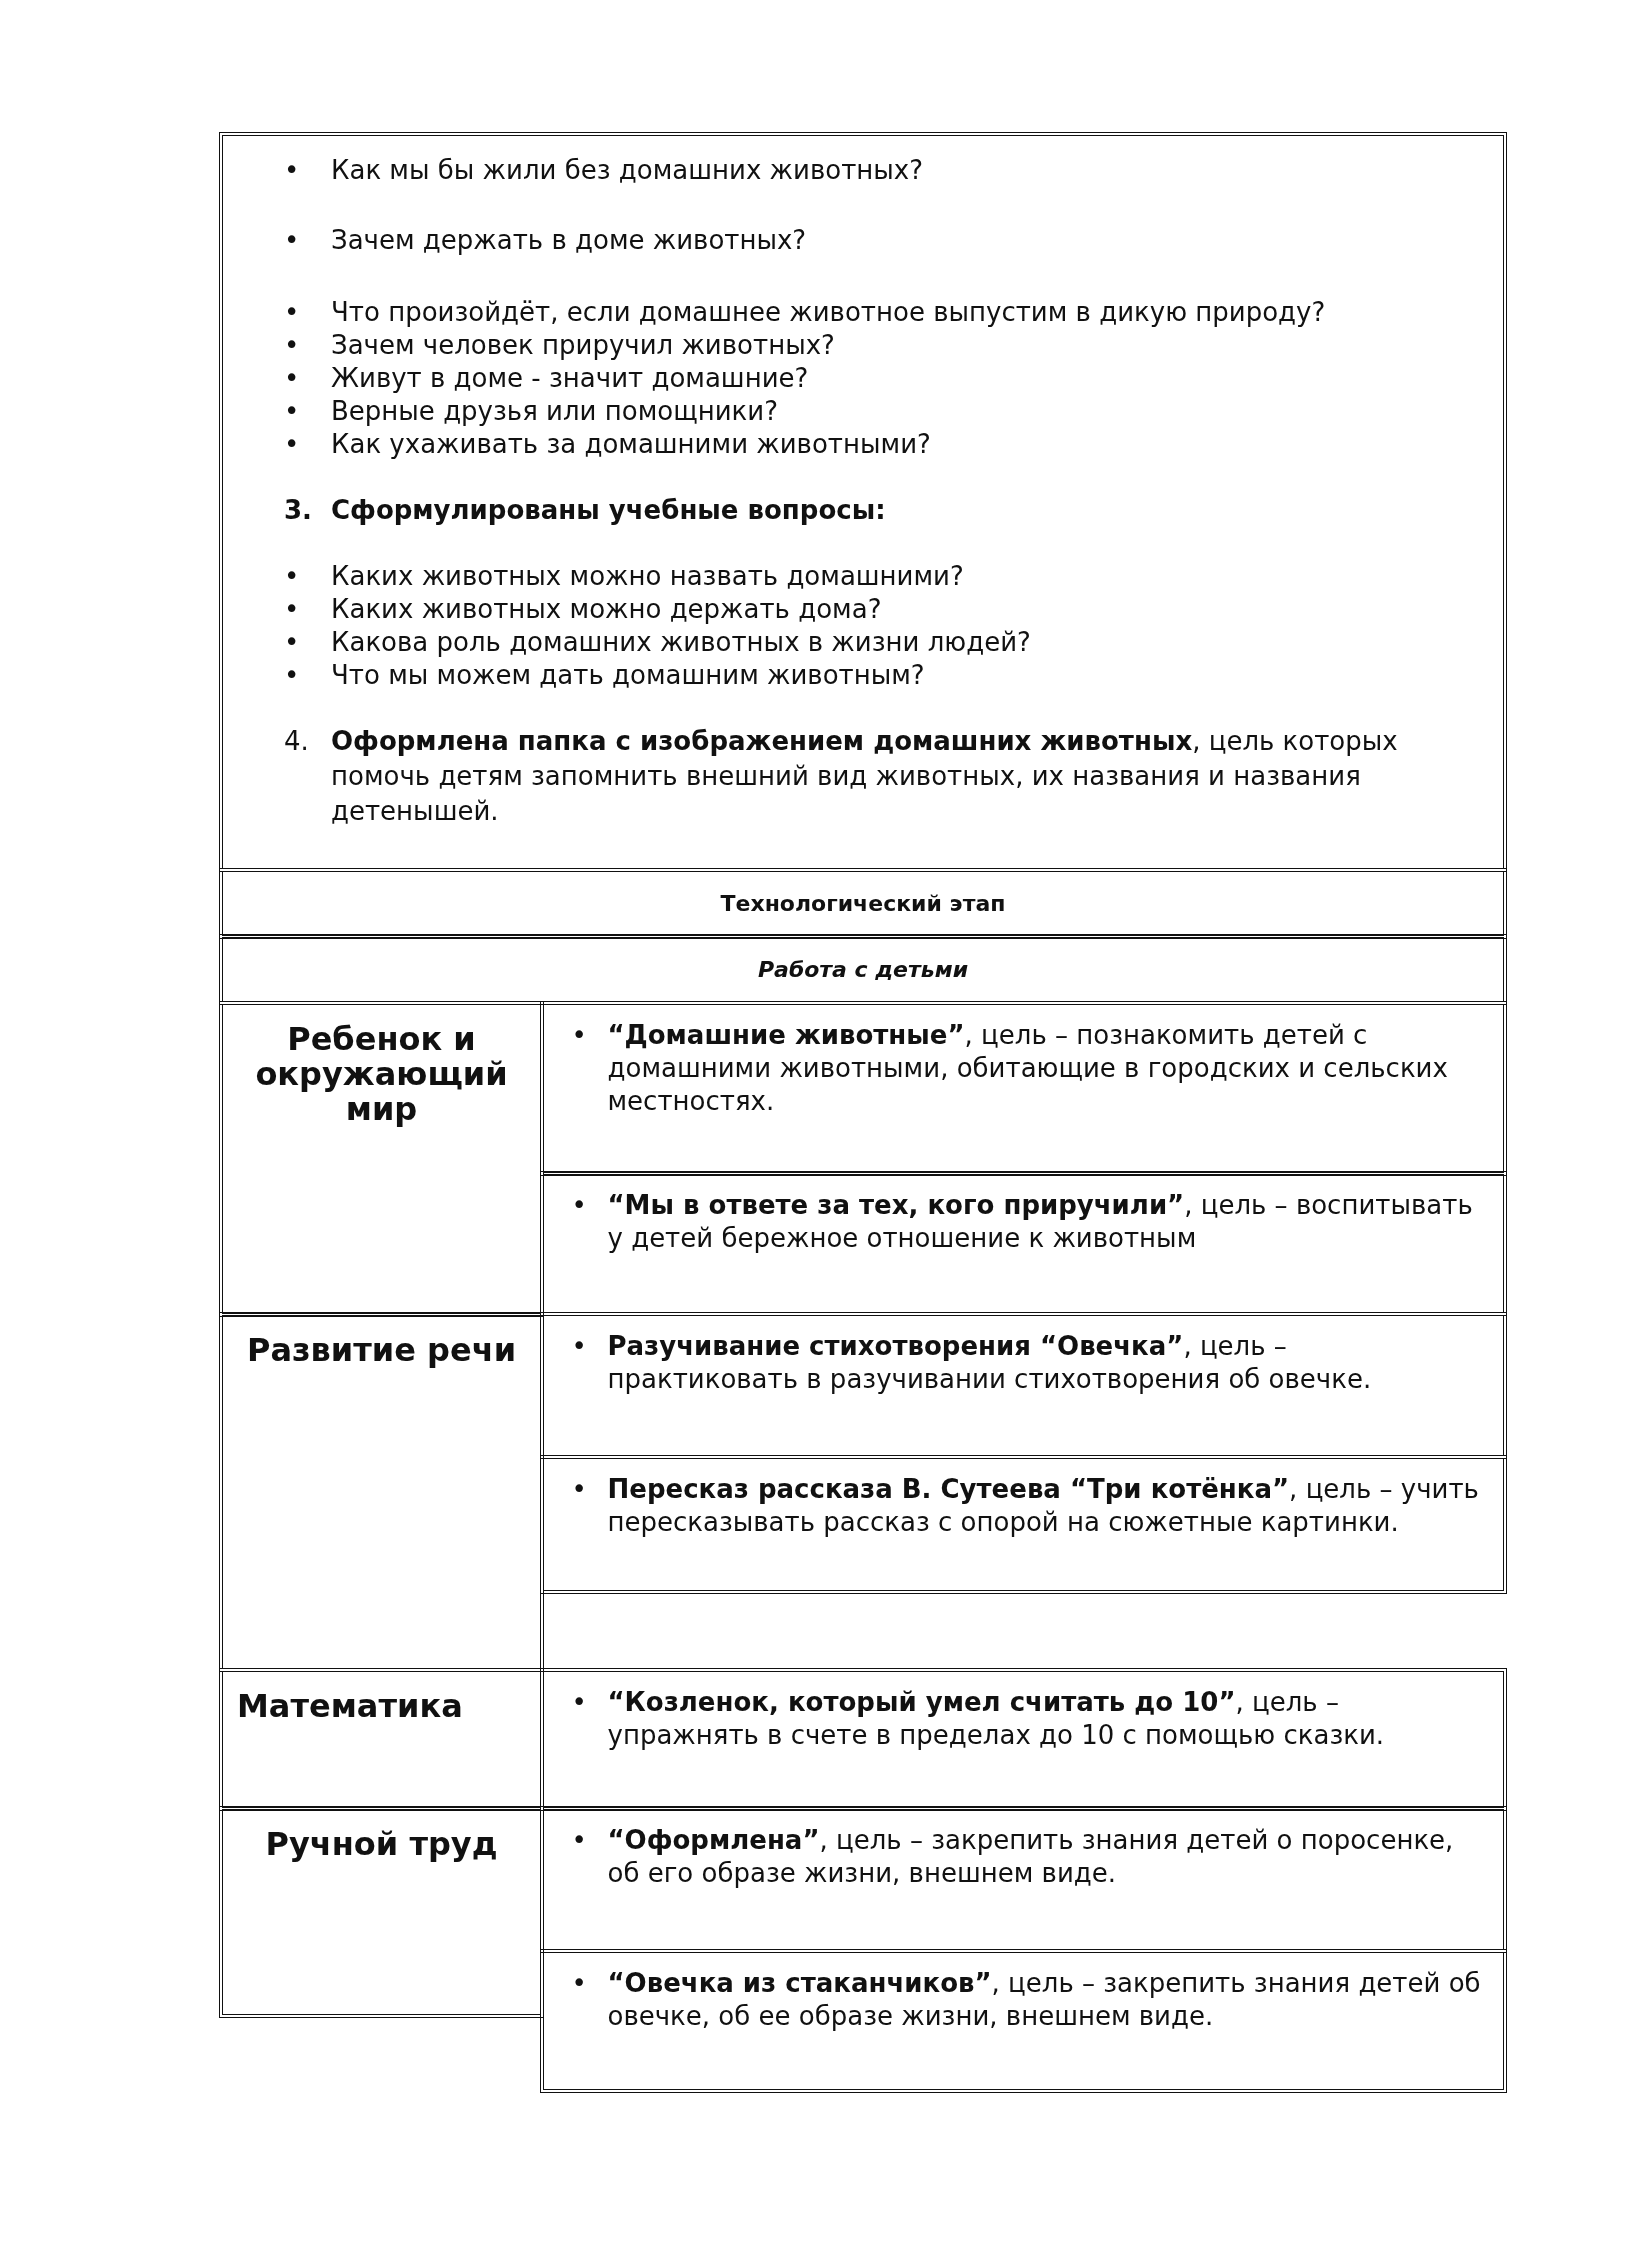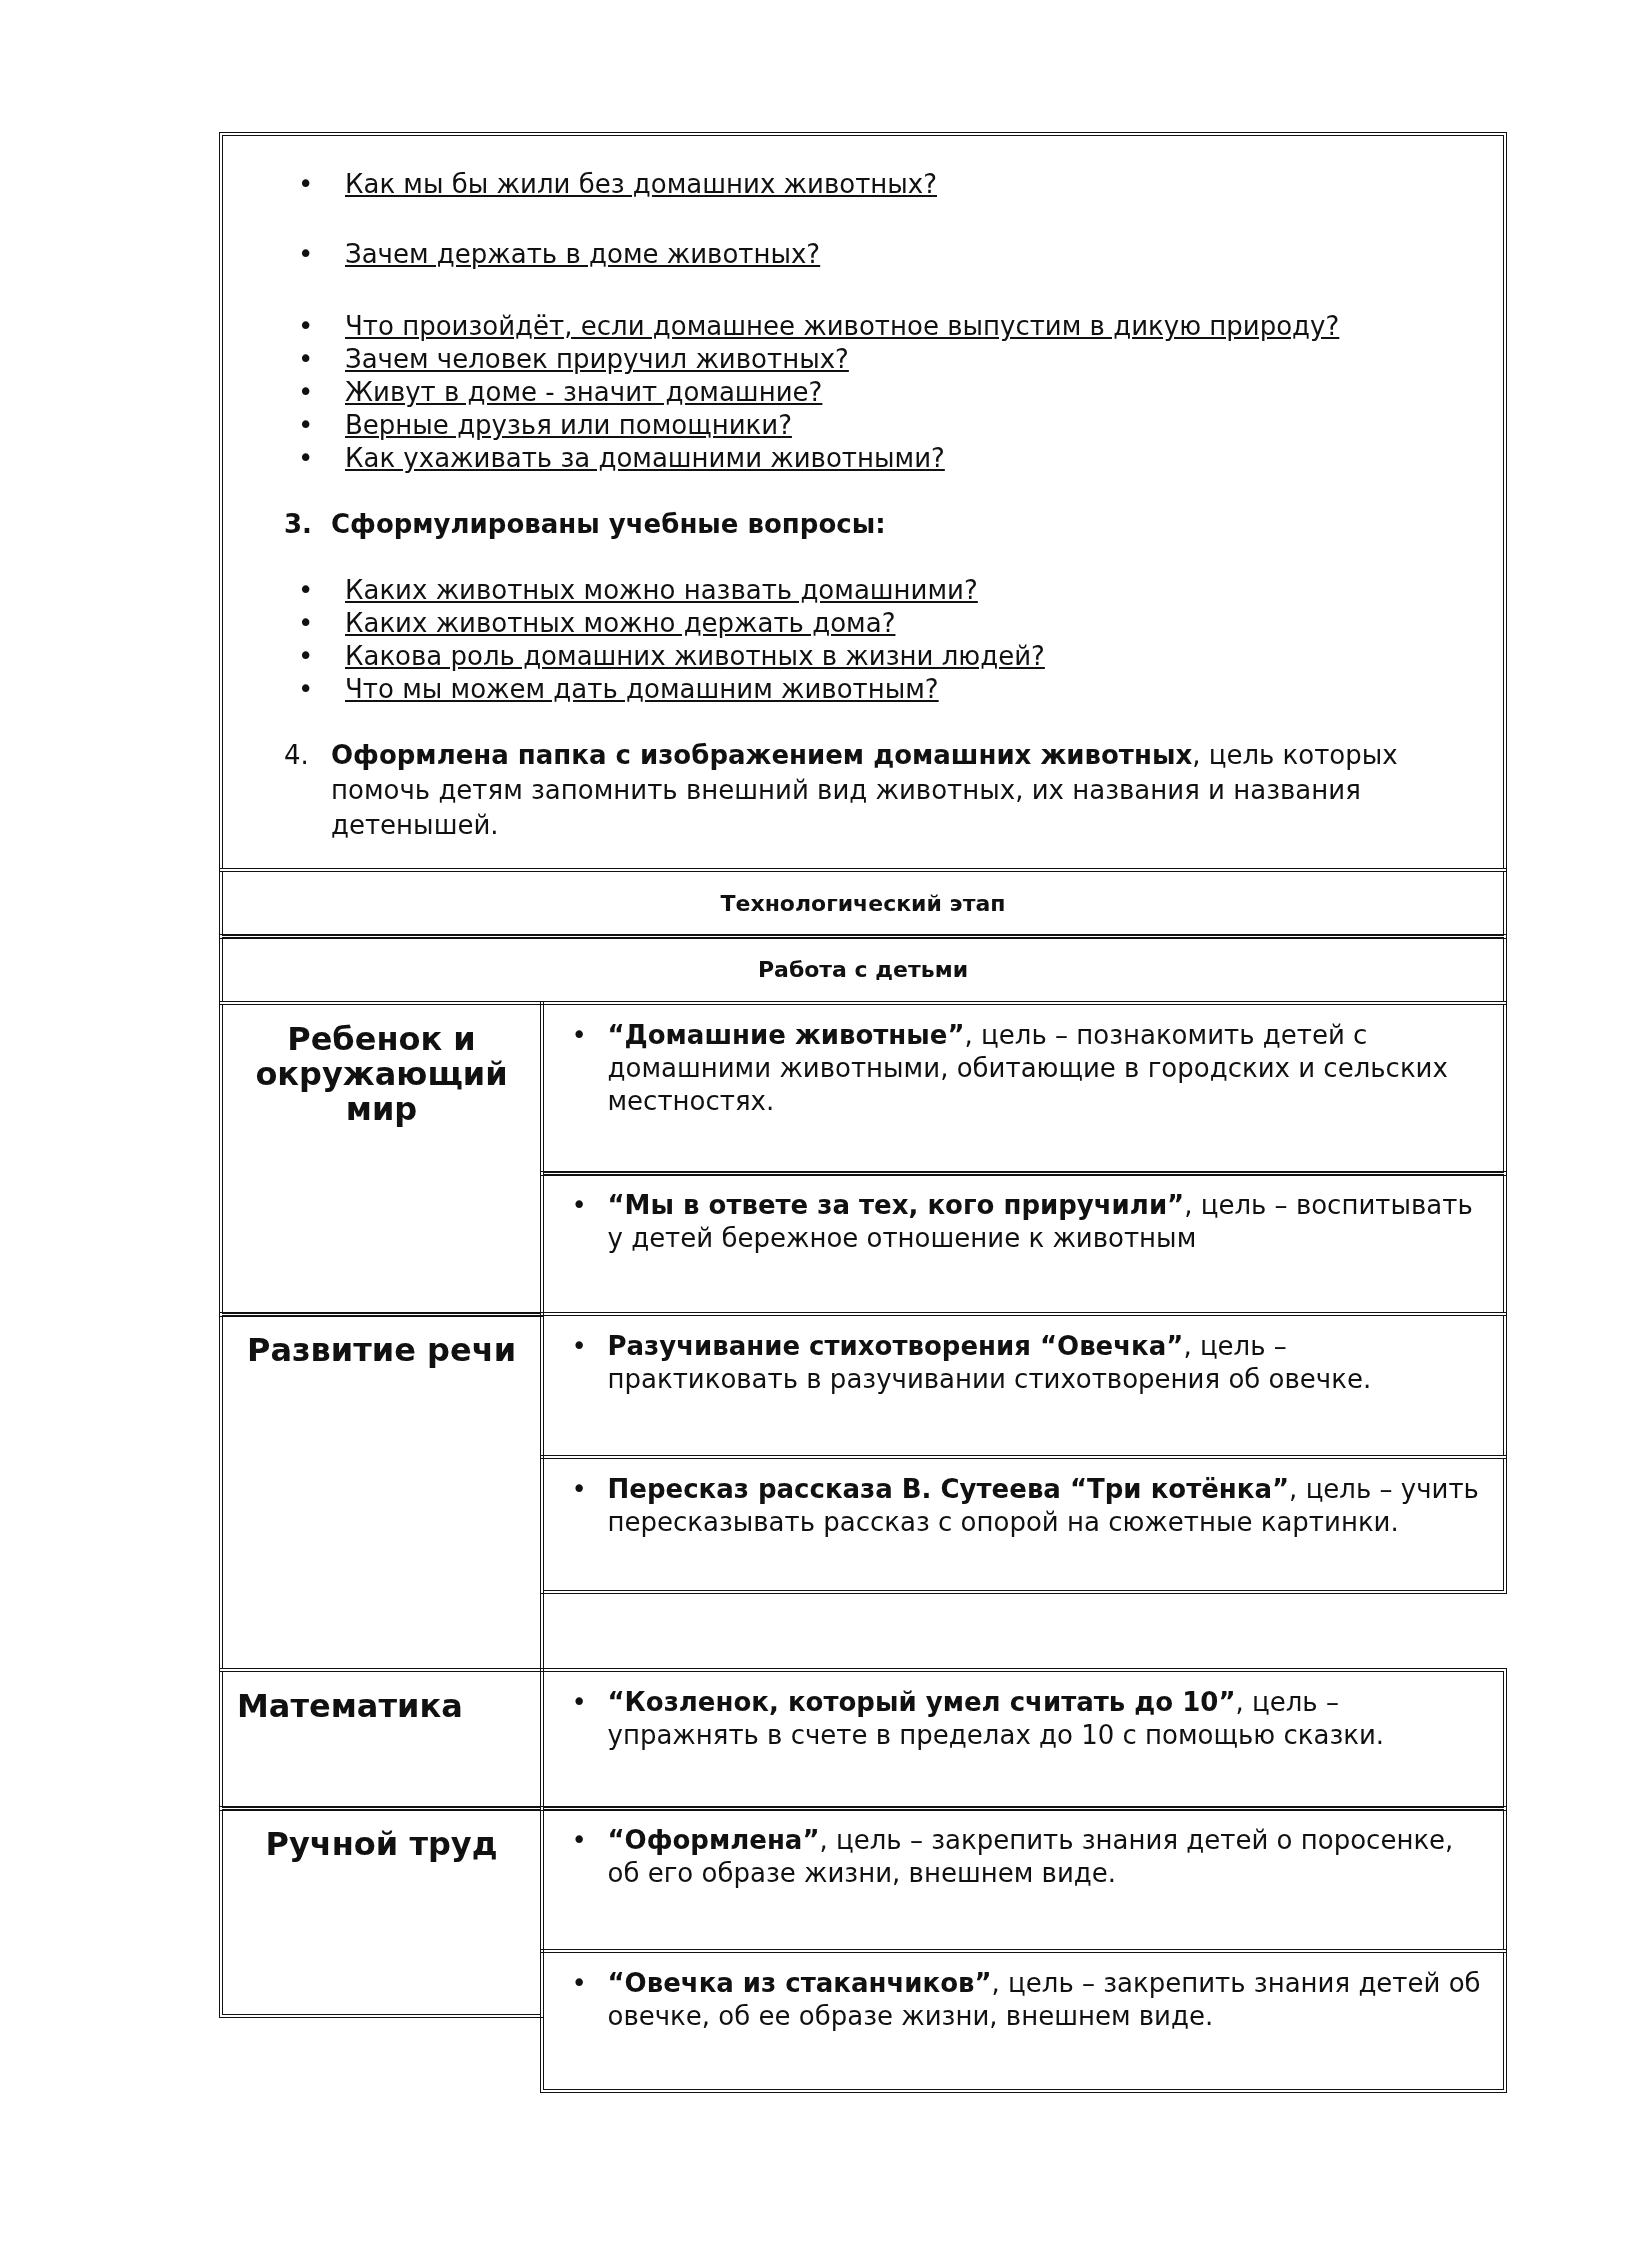--- a/index.html
+++ b/index.html
@@ -26,23 +26,22 @@
       border: 4.5px double #111;
       box-sizing: border-box;
     }
     .intro {
       height: 740px;
       padding: 18px 26px 0 61px;
       position: relative;
     }
     .bullet-list {
       list-style: none;
-      margin: 14px;
+      margin: 0;
       padding: 0;
-      text-decoration: underline;
     }
     .bullet-list li {
       position: relative;
       padding-left: 47px;
       font-size: 26px;
       line-height: 33px;
     }
     .bullet-list li::before {
       content: "\2022";
       position: absolute;
@@ -70,21 +69,21 @@
 
     .band {
       height: 71px;
       display: flex;
       align-items: center;
       justify-content: center;
       font-size: 22px;
       font-weight: bold;
       margin-top: -4.5px;
     }
-    .band.italic { }
+    .band.italic { font-style: italic; }
 
     .row {
       display: flex;
       margin-top: -4.5px;
     }
     .subj {
       width: 325px;
       flex: 0 0 325px;
       font-size: 32px;
       font-weight: bold;

